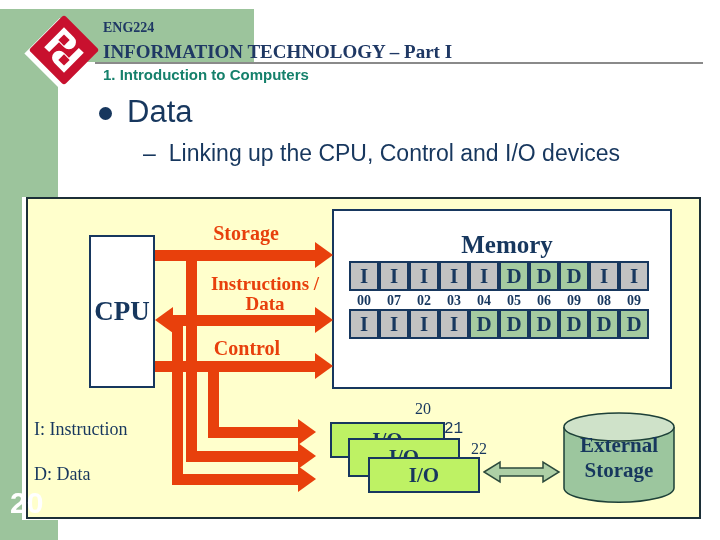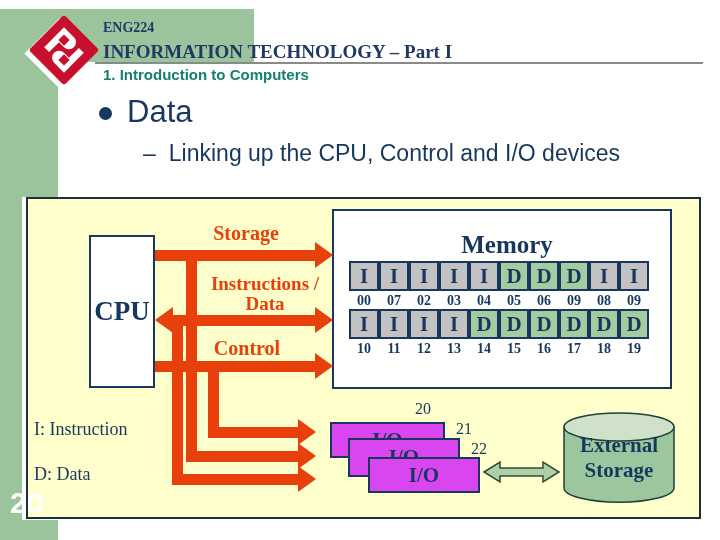--- a/index.html
+++ b/index.html
@@ -40,21 +40,21 @@
   .row1c{top:50px;} .row1a{top:82px;} .row2c{top:98px;} .row2a{top:130px;}
   
   .hbar,.vbar{background:var(--red);position:absolute;}
   .tri-r{position:absolute;width:0;height:0;border-top:13px solid transparent;border-bottom:13px solid transparent;border-left:18px solid var(--red);}
   .tri-l{position:absolute;width:0;height:0;border-top:13px solid transparent;border-bottom:13px solid transparent;border-right:18px solid var(--red);}
   .bus-label{position:absolute;font-weight:bold;font-size:20px;color:var(--red);text-align:center;}
   .idlabel{line-height:20px;font-size:19px;}
   
   .legend{position:absolute;font-size:18px;color:var(--navy);}
   
-  .iobox{position:absolute;background:#d946ef;border:2px solid var(--navy);display:flex;align-items:center;justify-content:center;
+  .iobox{position:absolute;background:#bef264;border:2px solid var(--navy);display:flex;align-items:center;justify-content:center;
          font-weight:bold;font-size:21px;color:var(--navy);}
   .ionum{position:absolute;font-size:16px;color:var(--navy);}
   
   .ext-label{left:562px;top:433px;width:114px;text-align:center;font-weight:bold;font-size:21px;line-height:25px;color:var(--navy);}
   .page-num{left:10px;top:486px;font-family:"Liberation Sans",sans-serif;font-weight:bold;font-size:30px;color:#fff;}
 </style>
 </head>
 <body>
 
 <div class="slide">
@@ -125,32 +125,20 @@
         <div class="mcell i">I</div>
         <div class="mcell i">I</div>
         <div class="mcell i">I</div>
         <div class="mcell d">D</div>
         <div class="mcell d">D</div>
         <div class="mcell d">D</div>
         <div class="mcell d">D</div>
         <div class="mcell d">D</div>
         <div class="mcell d">D</div>
       </div>
-    <div class="mrow row2a" id="mem-row2-addrs">
-        <div class="maddr">10</div>
-        <div class="maddr">11</div>
-        <div class="maddr">12</div>
-        <div class="maddr">13</div>
-        <div class="maddr">14</div>
-        <div class="maddr">15</div>
-        <div class="maddr">16</div>
-        <div class="maddr">17</div>
-        <div class="maddr">18</div>
-        <div class="maddr">19</div>
-      </div>
   </div>
 
   <div class="hbar" style="left:155px;top:250px;width:160px;height:11px;"></div>
   <div class="tri-r" style="left:315px;top:242px;"></div>
   <div class="bus-label" style="left:203px;top:222px;width:86px;">Storage</div>
 
   <div class="hbar" style="left:173px;top:315px;width:142px;height:11px;"></div>
   <div class="tri-l" style="left:155px;top:307px;"></div>
   <div class="tri-r" style="left:315px;top:307px;"></div>
   <div class="bus-label idlabel" style="left:195px;top:274px;width:140px;">
@@ -172,21 +160,21 @@
   <div class="hbar" style="left:172px;top:474px;width:126px;height:11px;"></div>
   <div class="tri-r" style="left:298px;top:466px;"></div>
 
   <div class="legend" style="left:34px;top:419px;">I: Instruction</div>
   <div class="legend" style="left:34px;top:464px;font-family:Liberation Serif, serif;">D: Data</div>
 
   <div class="iobox" style="left:330px;top:422px;width:115px;height:36px;z-index:1;">I/O</div>
   <div class="iobox" style="left:348px;top:438px;width:112px;height:39px;z-index:2;">I/O</div>
   <div class="iobox" style="left:368px;top:457px;width:112px;height:36px;z-index:3;">I/O</div>
   <div class="ionum" style="left:415px;top:400px;">20</div>
-  <div class="ionum" style="left:456px;top:420px;z-index:2;">21</div>
+  <div class="ionum" style="left:444px;top:420px;z-index:2;font-family:Liberation Mono, monospace;">21</div>
   <div class="ionum" style="left:471px;top:440px;z-index:3;">22</div>
 
   <svg class="abs" style="left:483px;top:459px;z-index:3;" width="78" height="27">
     <polygon points="1,13 17,3 17,9 60,9 60,3 76,13 60,23 60,17 17,17 17,23" fill="#AED0A6" stroke="#2C4A3C" stroke-width="1.5"></polygon>
   </svg>
 
   <svg class="abs" style="left:562px;top:411px;" width="114" height="93">
     <path d="M2,16 v61 a54,14 0 0 0 110,0 v-61" fill="#9CC69E" stroke="#1D4038" stroke-width="1.5"></path>
     <ellipse cx="57" cy="16" rx="55" ry="14" fill="#CFE2C9" stroke="#1D4038" stroke-width="1.5"></ellipse>
   </svg>

